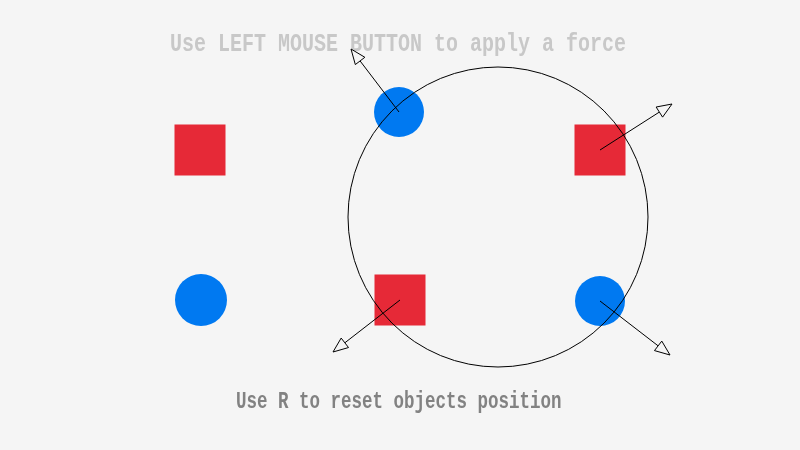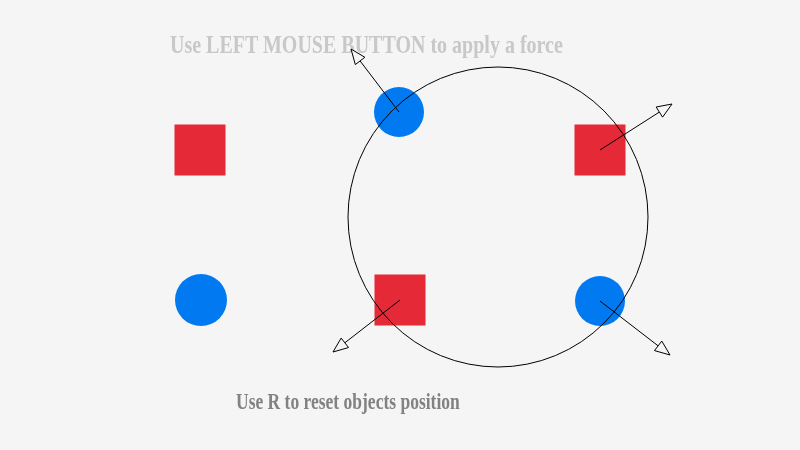--- a/index.html
+++ b/index.html
@@ -1,21 +1,21 @@
 <!DOCTYPE html>
 <html><head>
 <meta charset="utf-8">
 <style>
   html, body { margin: 0; padding: 0; }
   #app {
     position: relative;
     width: 800px;
     height: 450px;
     overflow: hidden;
-    font-family: Liberation Serif, serif;
+    font-family: Liberation Mono, monospace;
   }
   .instruction {
     position: absolute;
     font-weight: bold;
     white-space: pre;
     transform-origin: 0 0;
     letter-spacing: 0;
     line-height: 1;
     user-select: none;
   }

